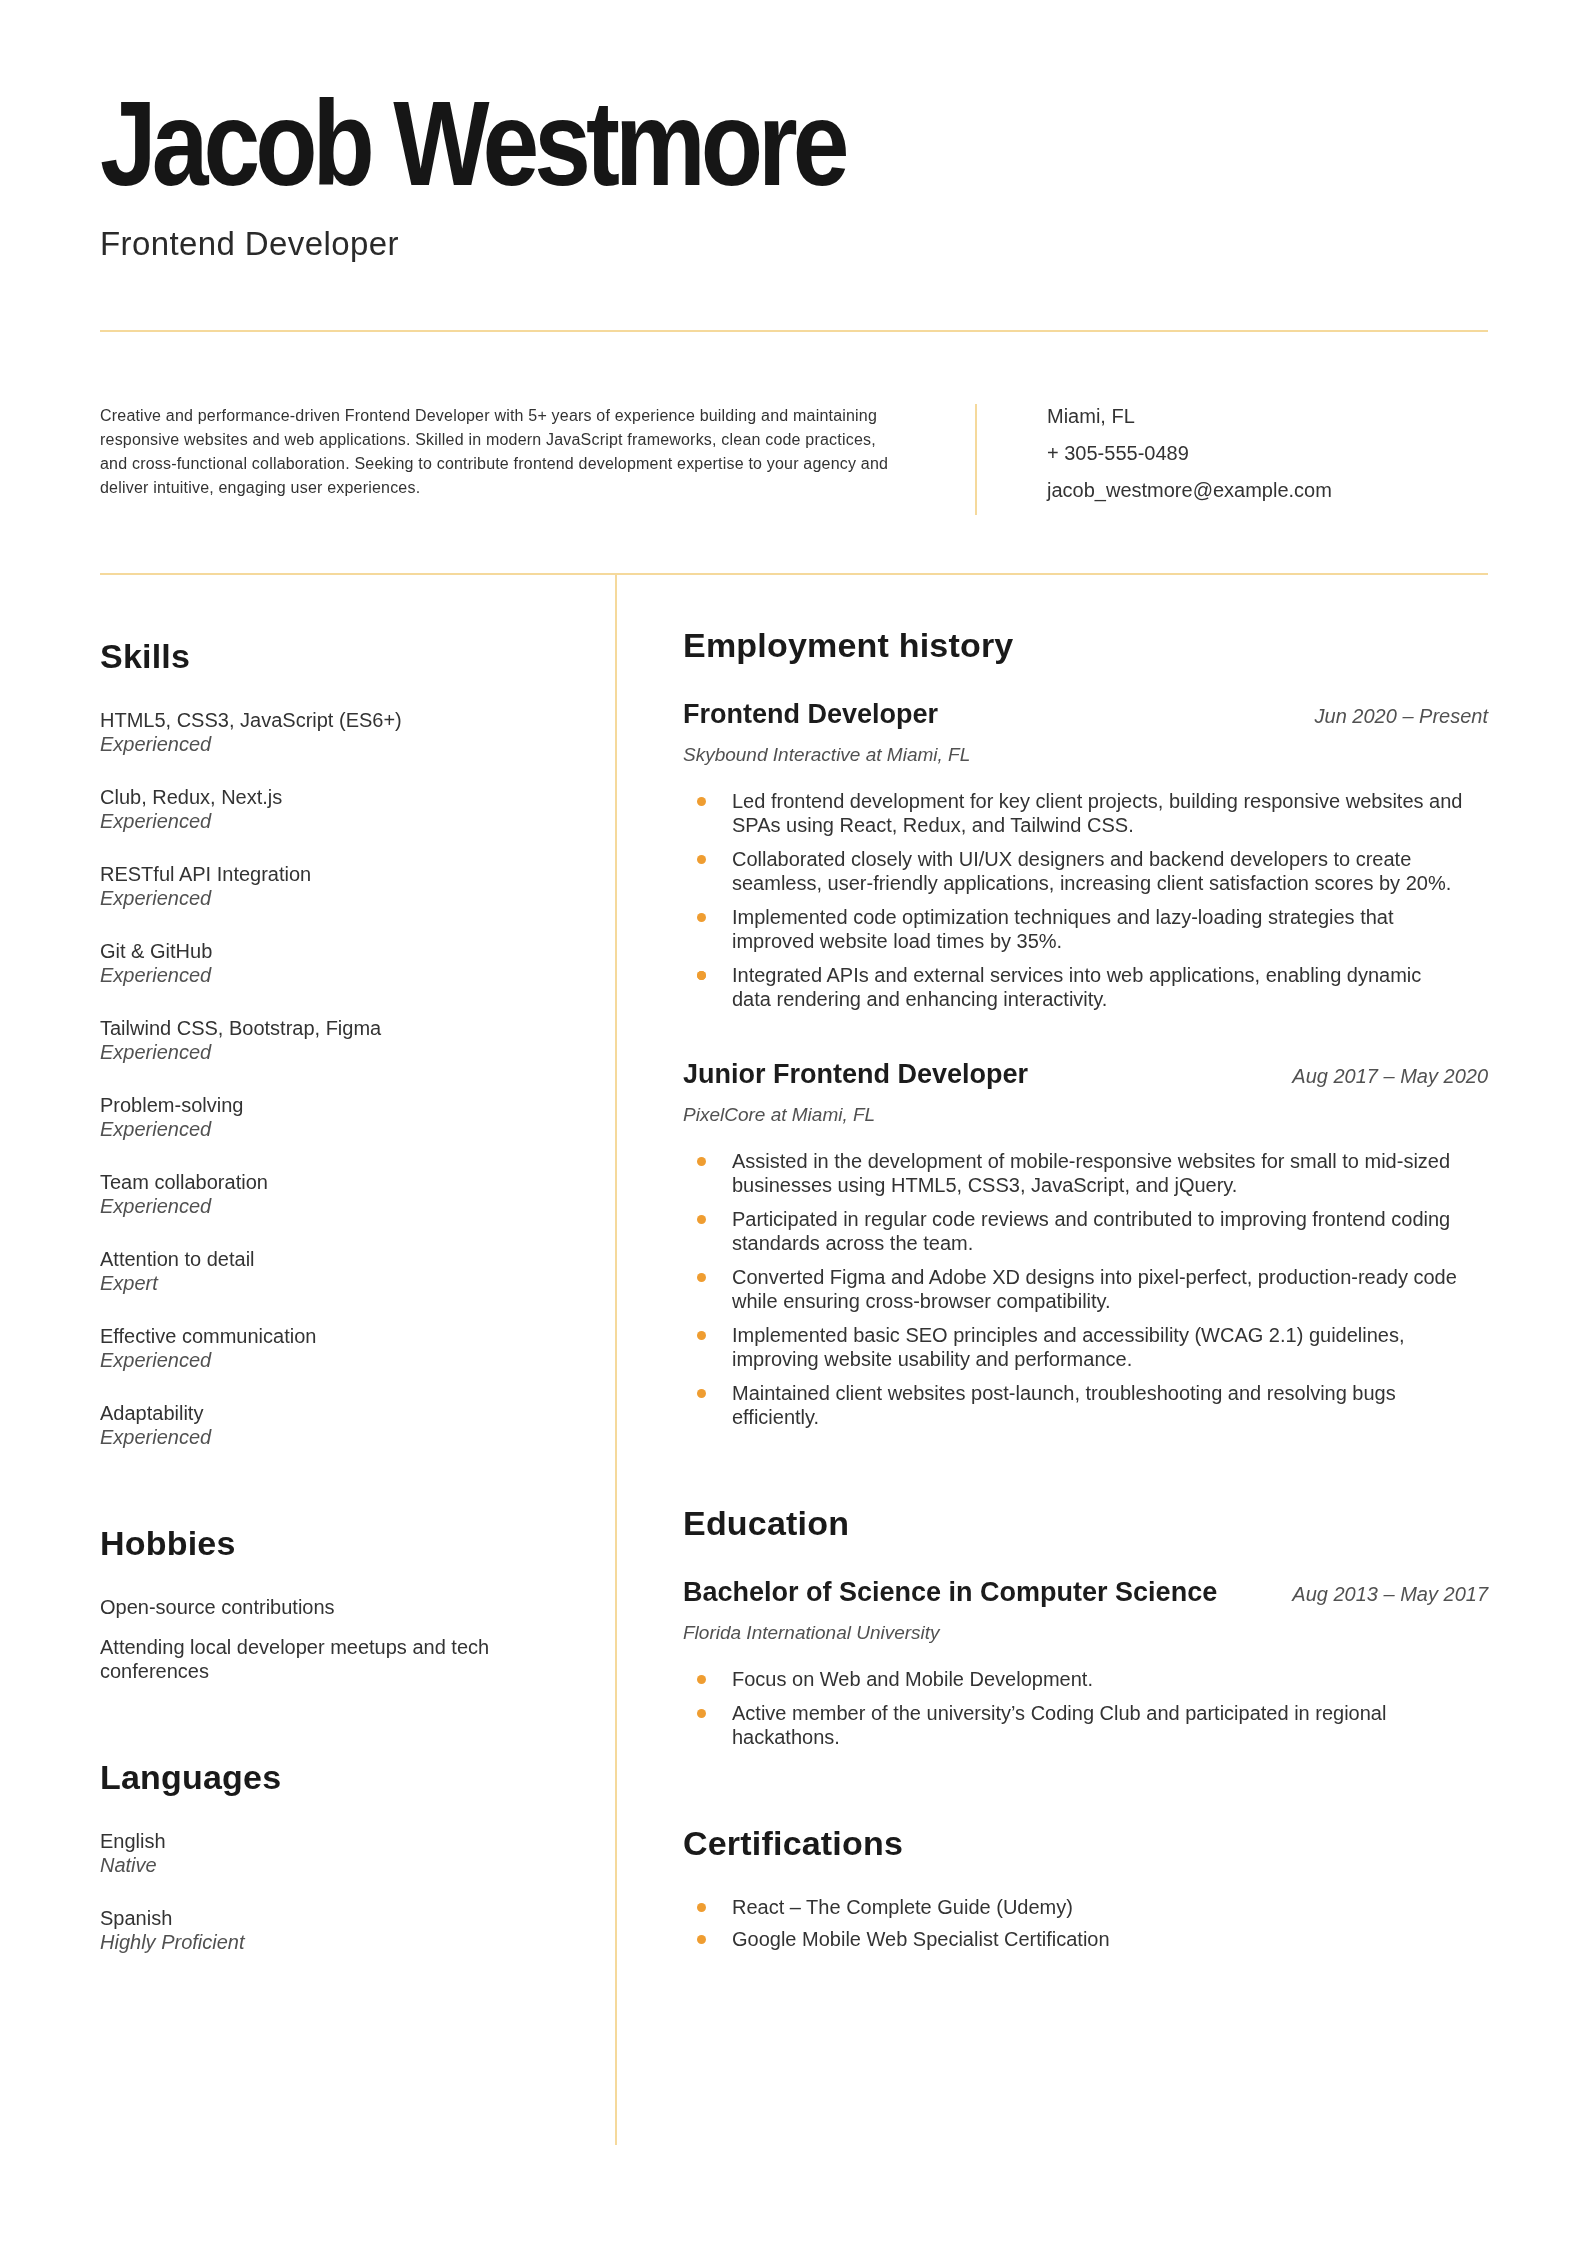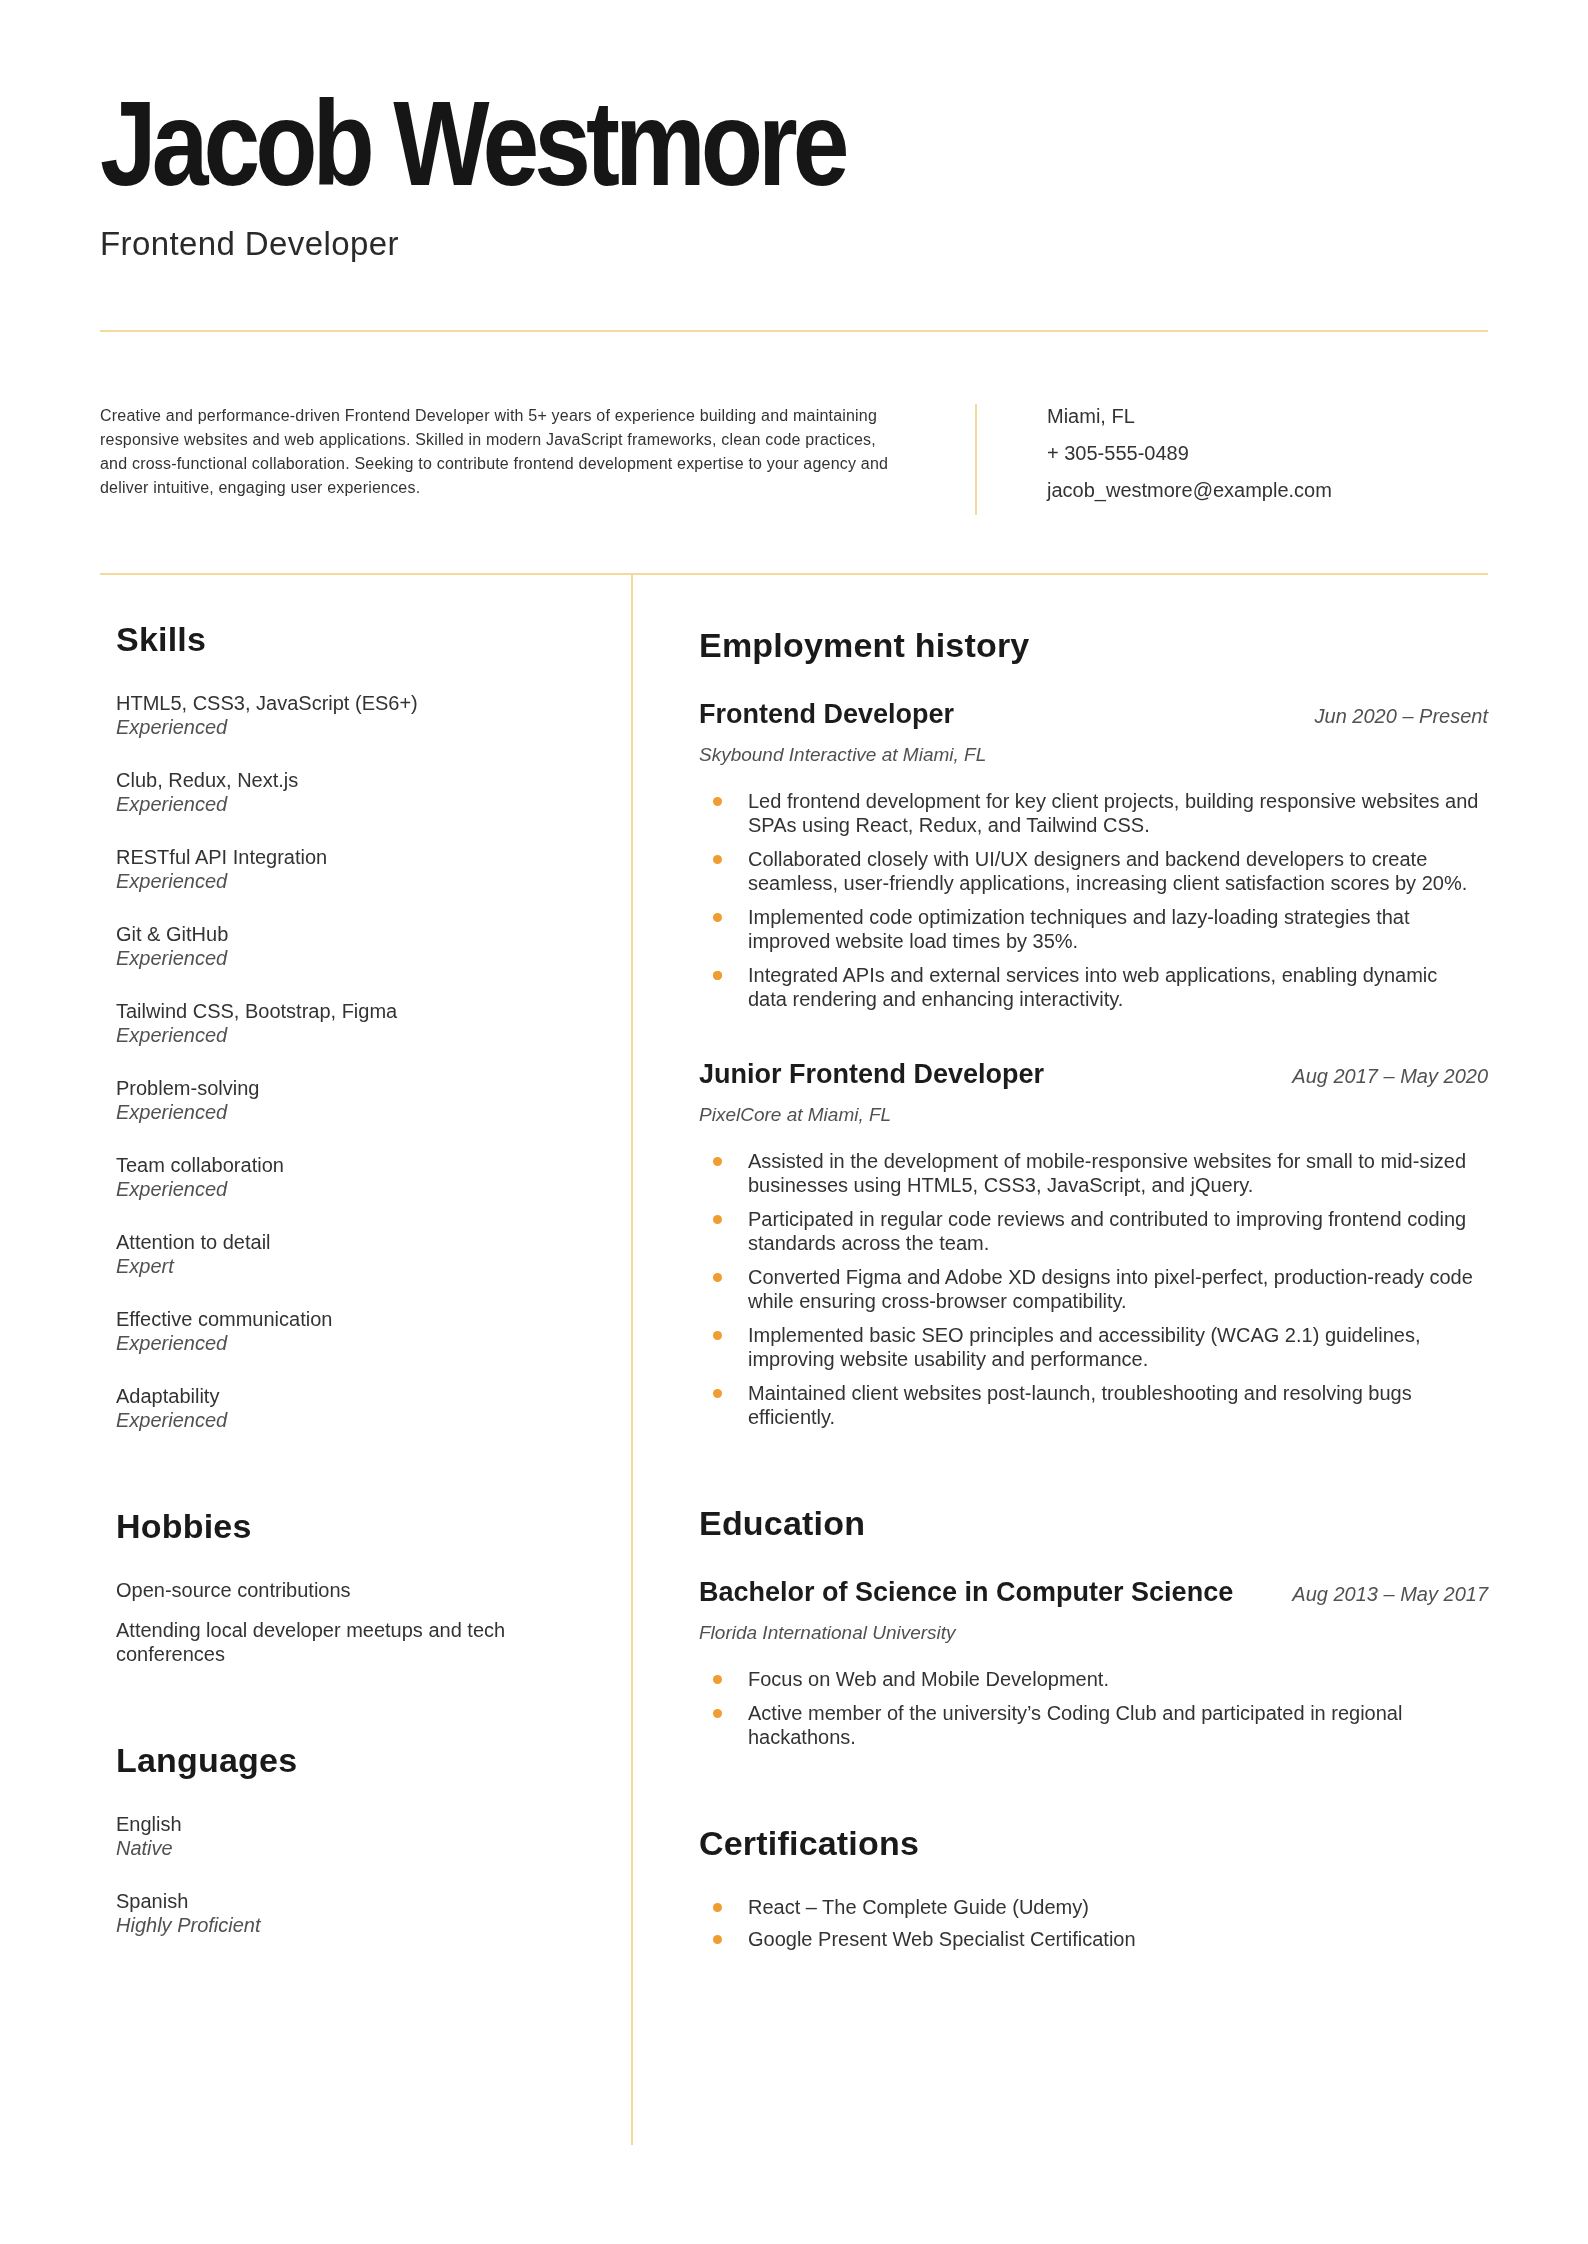--- a/index.html
+++ b/index.html
@@ -39,21 +39,21 @@
     padding:72px 0 58px 0;
   }
   .summary{flex:1;}
   .summary p{margin:0;font-size:16px;line-height:24px;max-width:790px;letter-spacing:.2px;}
   .contact{width:513px;border-left:2px solid var(--accent);padding-left:70px;}
   .contact ul{list-style:none;margin:0;padding:0;}
   .contact li{font-size:20px;line-height:24px;margin-bottom:13px;}
 
   
   .columns{display:flex;min-height:1570px;align-items:stretch;}
-  .left-col{width:517px;border-right:2px solid var(--accent);padding:44px 40px 0 0;margin-left:16px;}
+  .left-col{width:517px;border-right:2px solid var(--accent);padding:61px 40px 0 0;}
   .right-col{flex:1;padding:50px 0 0 66px;}
 
   h2{font-size:34px;font-weight:bold;color:var(--heading);margin:0 0 32px 0;letter-spacing:.2px;line-height:40px;}
   .section{margin-top:0;}
   .section + .section{margin-top:74px;}
 
   
   ul.plain{list-style:none;margin:0;padding:0;}
   .skill-item{margin-bottom:29px;}
   .skill-name{display:block;font-size:20px;line-height:24px;color:var(--text);}
@@ -284,20 +284,20 @@
       <section class="section">
         <h2>Certifications</h2>
         <ul class="bullets tight" style="margin-top:0;">
   <li class="bullet-item">
     <span class="dot"></span>
     <span class="bullet-text">React – The Complete Guide (Udemy)</span>
   </li>
 
   <li class="bullet-item">
     <span class="dot"></span>
-    <span class="bullet-text">Google Present Web Specialist Certification</span>
+    <span class="bullet-text">Google Mobile Web Specialist Certification</span>
   </li>
 </ul>
       </section>
 
     </div>
   </main>
 </div>
 
 </body></html>

